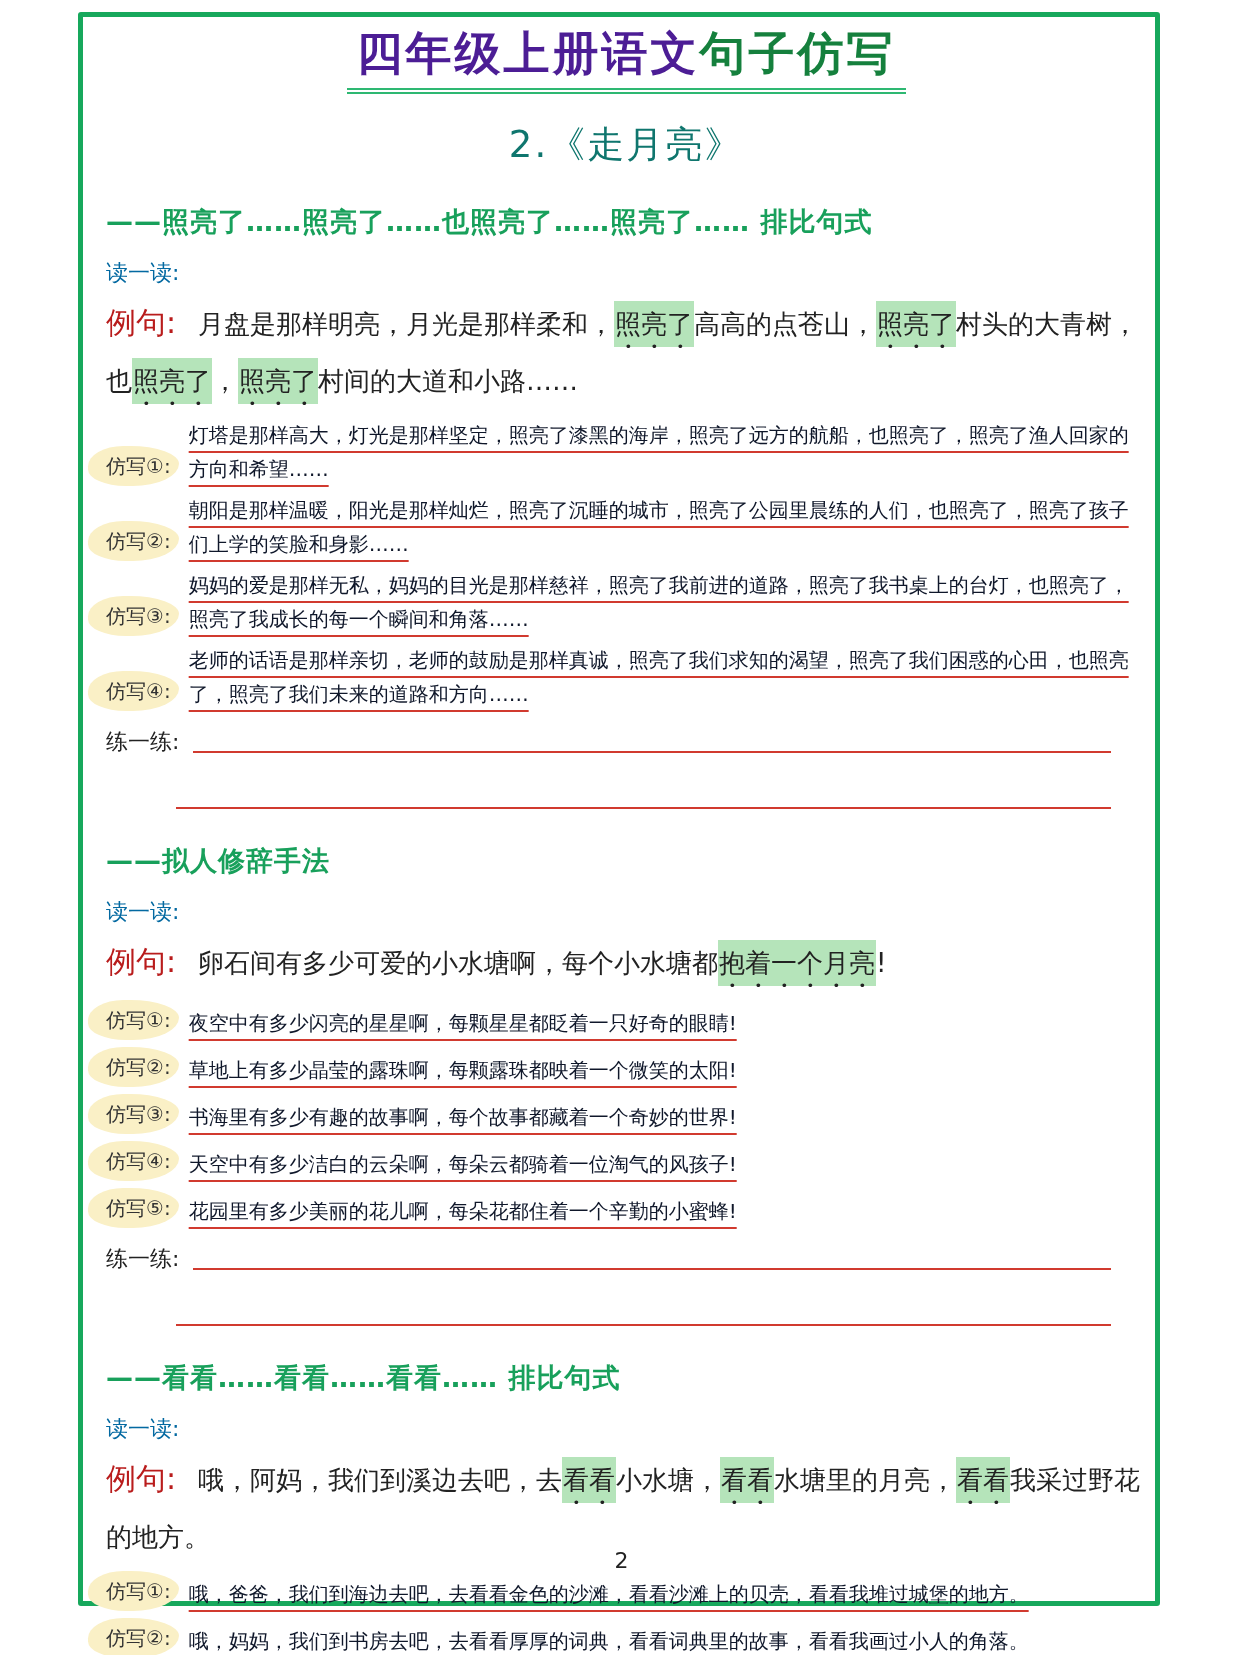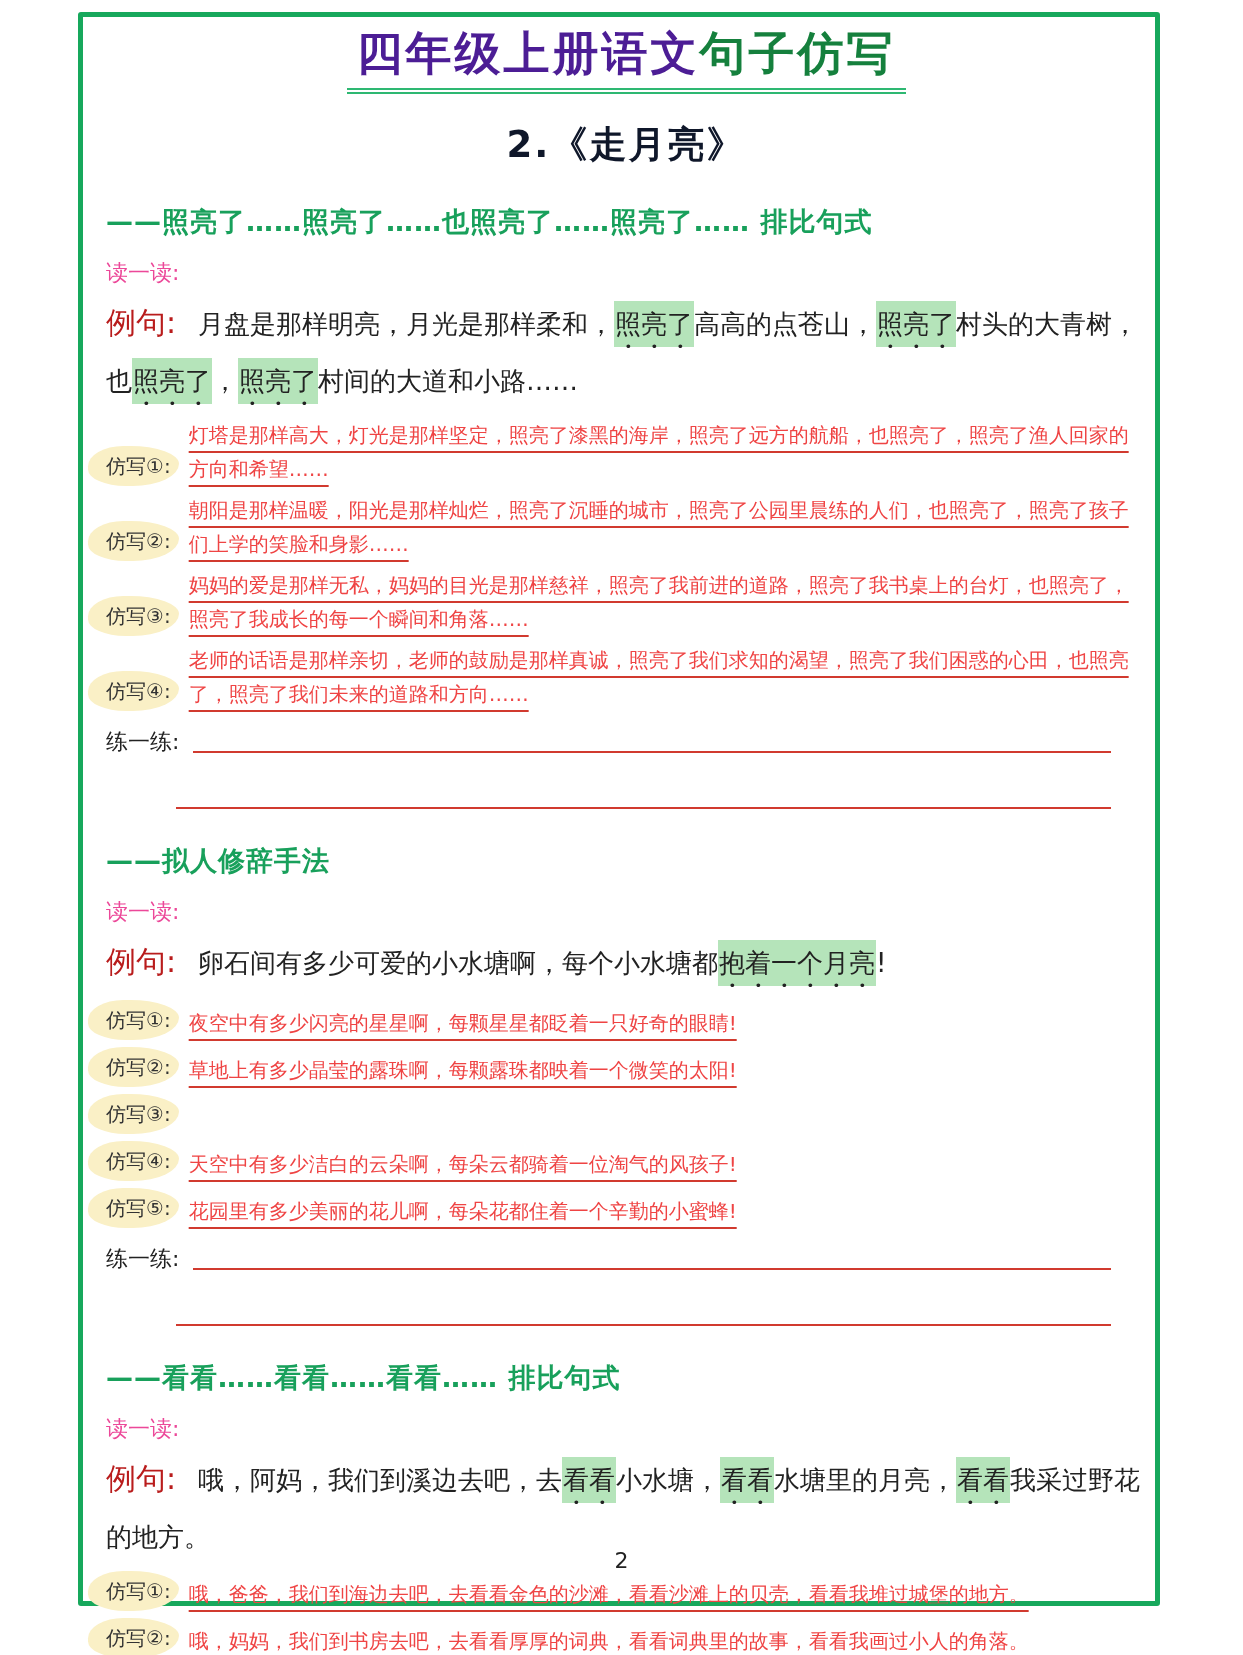--- a/index.html
+++ b/index.html
@@ -19,30 +19,30 @@
   
   .title-row{text-align:center;margin:0;}
   .title-wrap{
     display:inline-block;padding:0 10px 7px 10px;
     border-bottom:6px double #2eb872;
     font-size:46px;font-weight:bold;letter-spacing:3px;line-height:1.2;
   }
   .t-black{color:#4c1d95;}
   .t-blue{color:#15803d;}
   .subtitle{
-    text-align:center;color:#0f172a;font-size:37px;font-weight:bold;
+    text-align:center;color:#0f766e;font-size:37px;font-weight:normal;
     margin:26px 0 0 0;letter-spacing:2px;
   }
   
   .sec-header{
     color:#18a05b;font-size:27px;font-weight:bold;
     margin:34px 0 0 0;letter-spacing:1px;
   }
   .read-label{
-    font-size:22px;color:#ec4899;margin:18px 0 0 0;
+    font-size:22px;color:#0369a1;margin:18px 0 0 0;
   }
   .example{
     font-size:26px;line-height:54px;margin:8px 0 0 0;color:#222;
   }
   .ex-label{
     color:#b91c1c;font-size:30px;margin-right:22px;
   }
   .hl{
     background:#b5e4ba;padding:8px 1px;
     -webkit-text-emphasis:filled dot #222;text-emphasis:filled dot #222;
@@ -52,21 +52,21 @@
   .fx-row{
     display:flex;align-items:flex-end;
     font-size:20px;line-height:34px;margin:7px 0 0 0;
   }
   .fx-label{
     flex:0 0 auto;white-space:nowrap;color:#333;
     background:#faf0c6;border-radius:42% 58% 55% 45% / 55% 48% 60% 45%;
     padding:3px 8px 3px 18px;margin-left:-18px;margin-right:10px;
   }
   .fx-text{
-    color:#ef4444;
+    color:#0f172a;
     text-decoration:underline;text-decoration-color:#d13a2f;
     text-decoration-thickness:2px;text-underline-offset:9px;
   }
   
   .practice-row{
     display:flex;align-items:flex-start;margin:16px 0 0 0;
   }
   .practice-label{font-size:22px;color:#222;flex:0 0 auto;margin-right:14px;}
   .p-line{
     border-bottom:2px solid #d13a2f;height:24px;flex:1;margin-right:35px;
@@ -131,20 +131,21 @@
     <div class="fx-row">
       <span class="fx-label">仿写①:</span>
       <span class="fx-text">夜空中有多少闪亮的星星啊，每颗星星都眨着一只好奇的眼睛!</span>
     </div>
     <div class="fx-row">
       <span class="fx-label">仿写②:</span>
       <span class="fx-text">草地上有多少晶莹的露珠啊，每颗露珠都映着一个微笑的太阳!</span>
     </div>
     <div class="fx-row">
       <span class="fx-label">仿写③:</span>
+      <span class="fx-text">书海里有多少有趣的故事啊，每个故事都藏着一个奇妙的世界!</span>
     </div>
     <div class="fx-row">
       <span class="fx-label">仿写④:</span>
       <span class="fx-text">天空中有多少洁白的云朵啊，每朵云都骑着一位淘气的风孩子!</span>
     </div>
     <div class="fx-row">
       <span class="fx-label">仿写⑤:</span>
       <span class="fx-text">花园里有多少美丽的花儿啊，每朵花都住着一个辛勤的小蜜蜂!</span>
     </div>
     <div class="practice-row">

